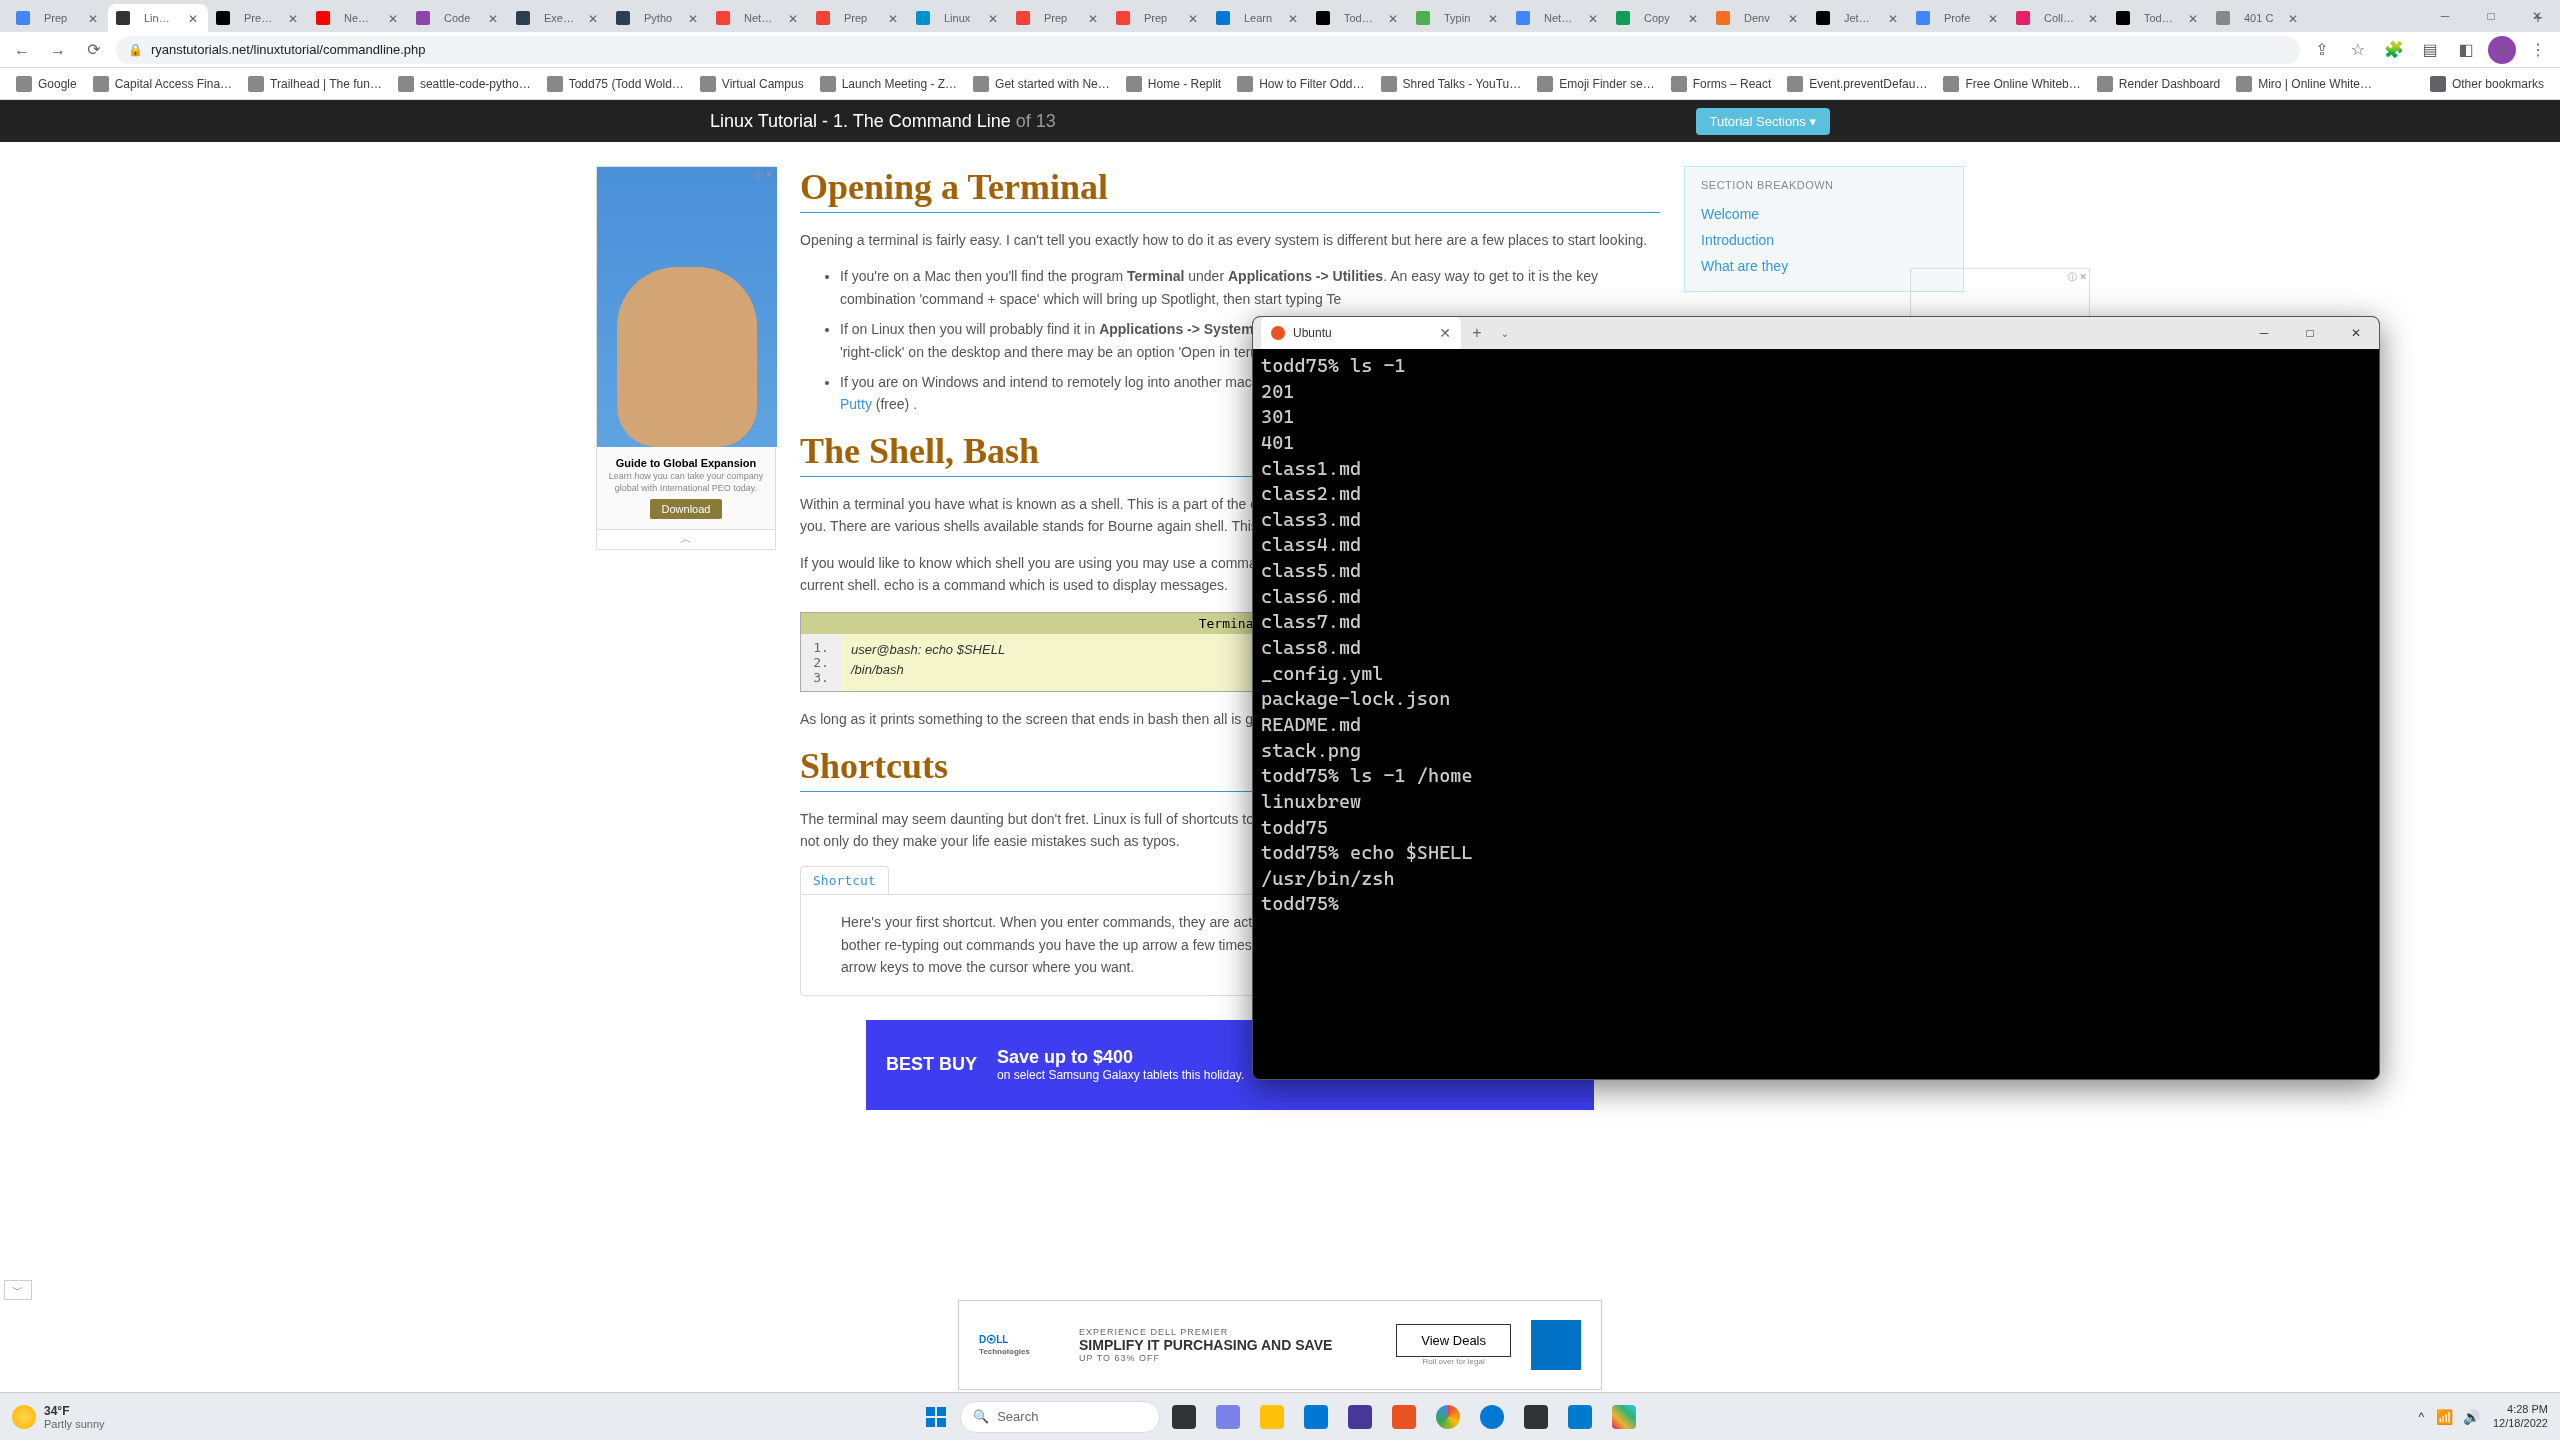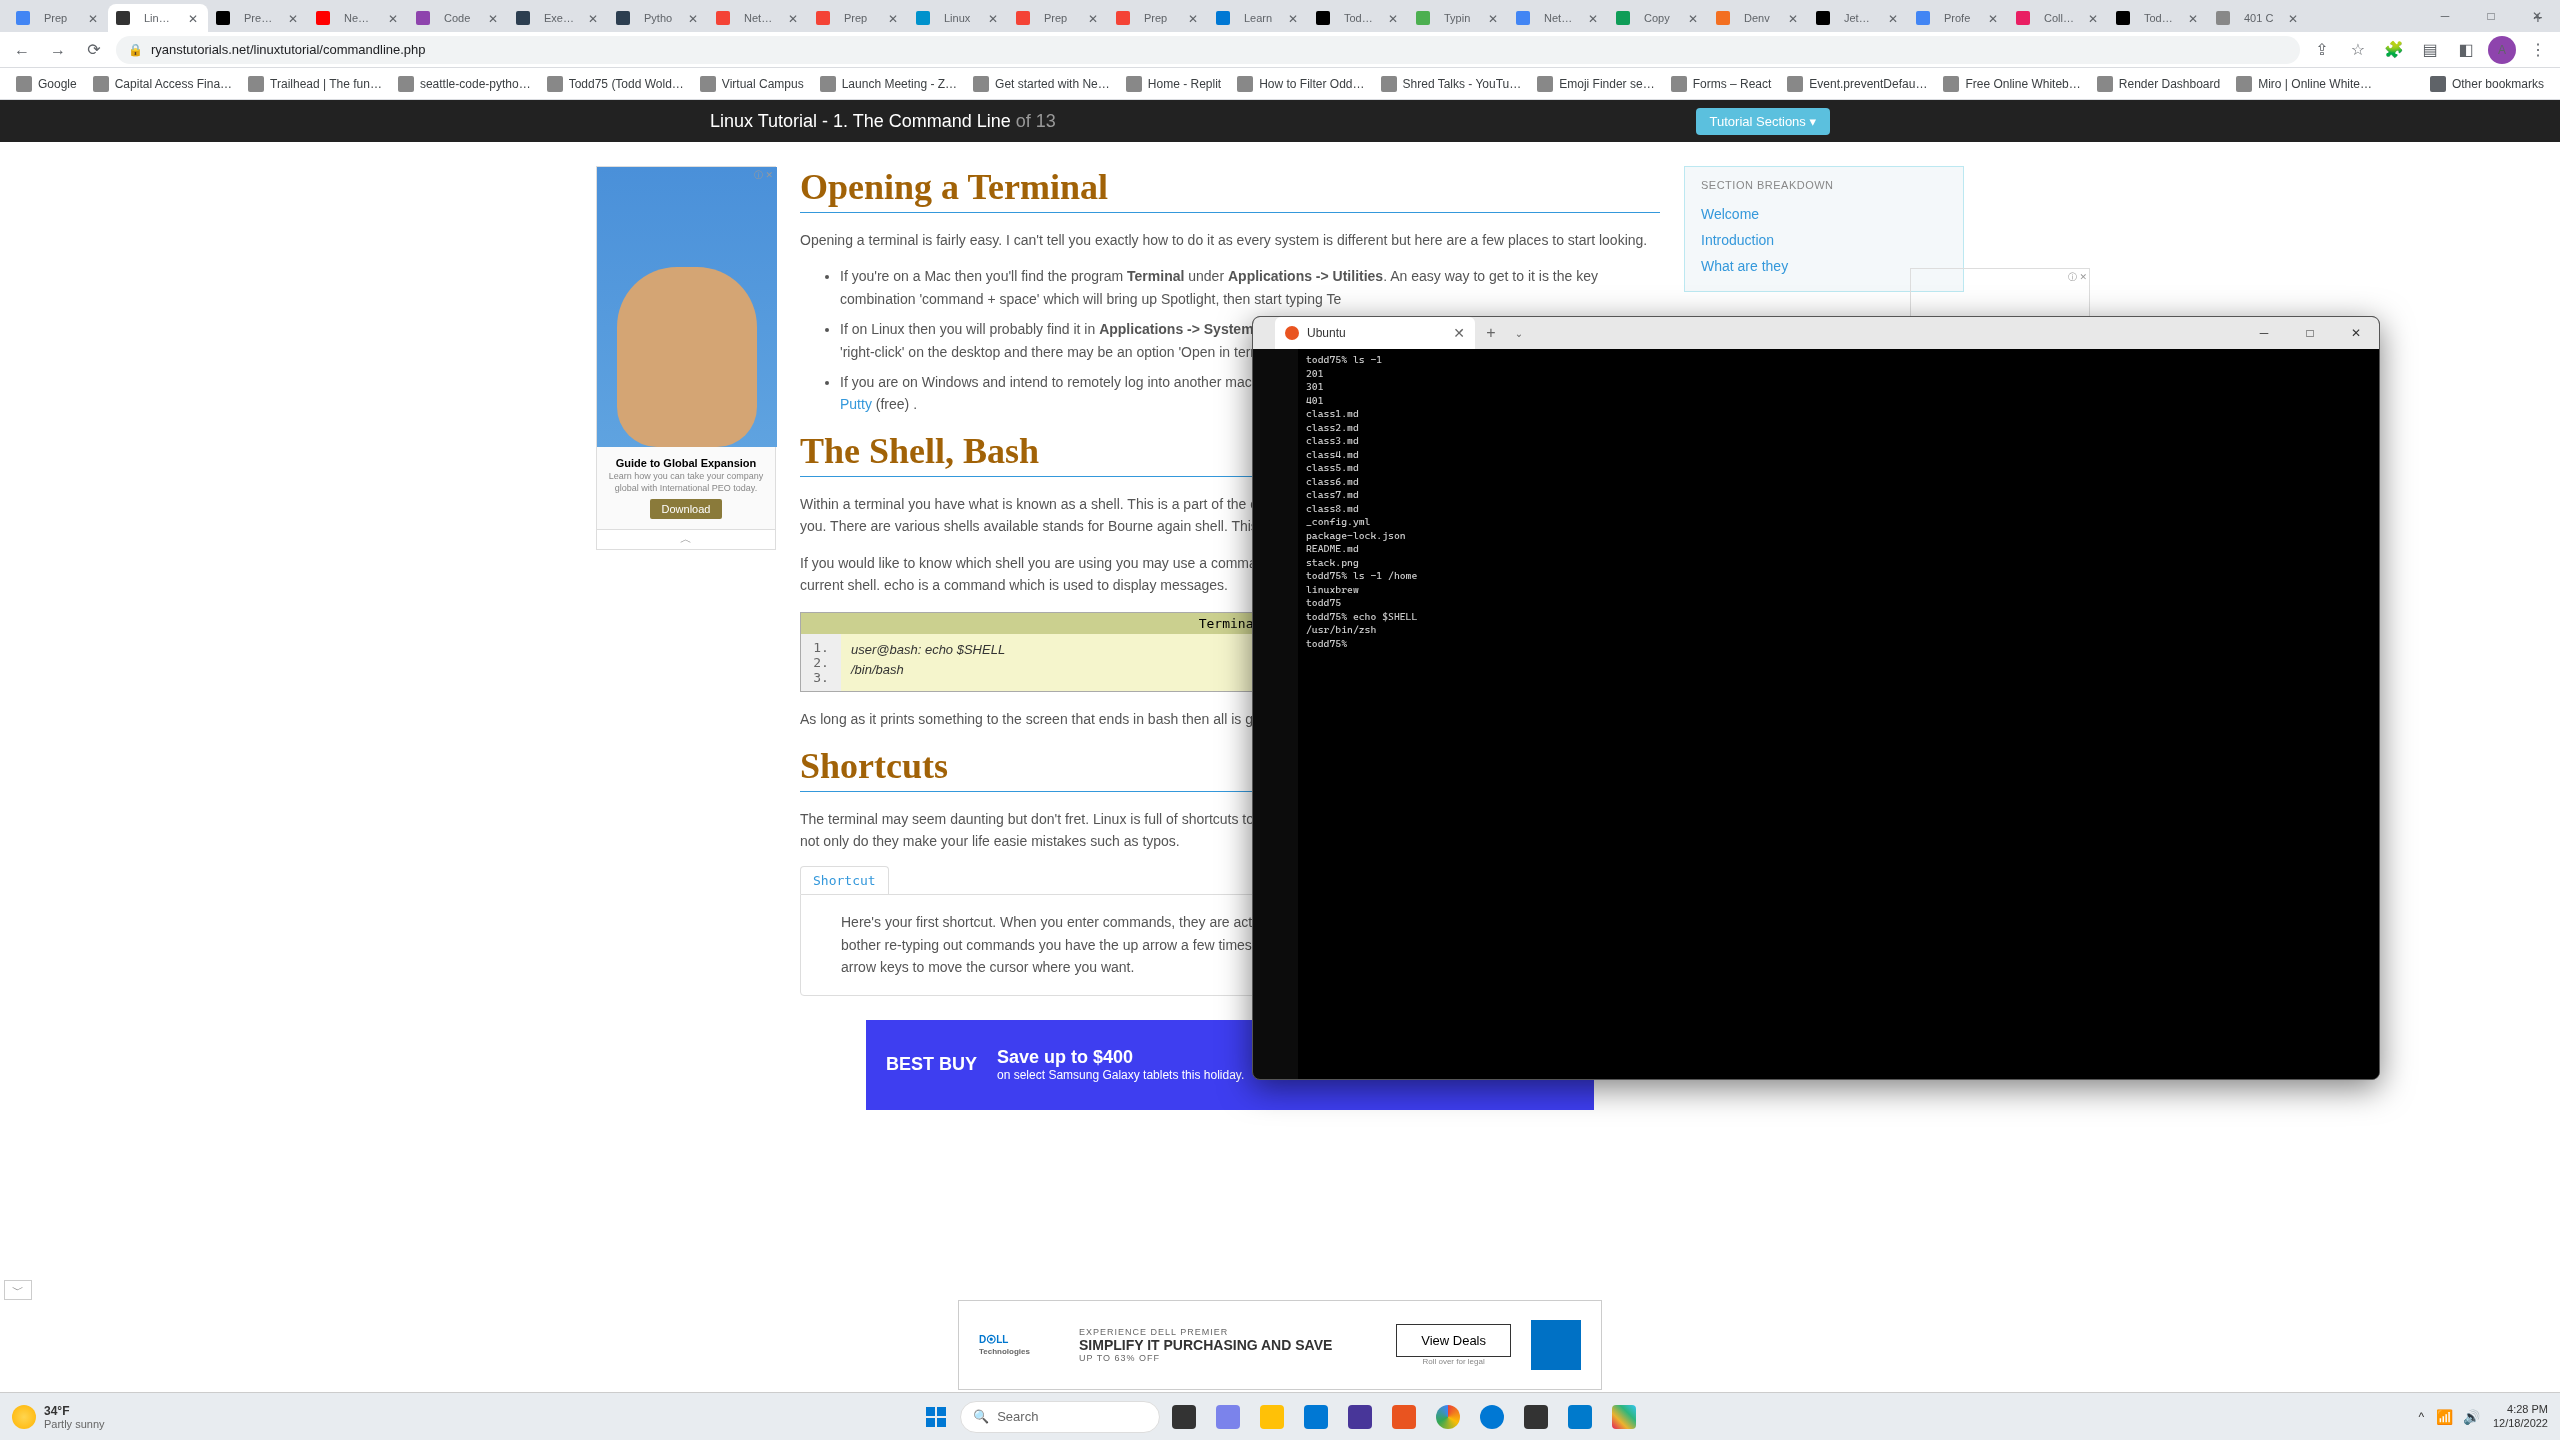--- a/index.html
+++ b/index.html
@@ -84,28 +84,28 @@
 .section-breakdown h4 { font-size: 11px; color: #888; letter-spacing: 0.5px; margin-bottom: 10px; font-weight: 400; }
 .section-breakdown a { display: block; color: #3498db; font-size: 14px; padding: 5px 0; text-decoration: none; }
 
 .right-ad { width: 180px; height: 150px; border: 1px solid #ddd; margin-left: 100px; margin-top: 0; position: relative; display: flex; align-items: center; justify-content: center; }
 .right-ad .adlabel { position: absolute; top: 2px; right: 2px; font-size: 9px; color: #999; }
 .offlease { font-style: italic; font-weight: 700; color: #8e44ad; font-size: 14px; }
 
 
 .wt-window { position: absolute; top: 316px; left: 1252px; width: 1128px; height: 764px; background: #0c0c0c; border: 1px solid #555; border-radius: 8px; box-shadow: 0 8px 32px rgba(0,0,0,0.5); z-index: 100; display: flex; flex-direction: column; overflow: hidden; }
 .wt-titlebar { height: 32px; background: #e8e8e8; display: flex; align-items: center; }
-.wt-tab { height: 32px; background: #fff; display: flex; align-items: center; padding: 0 10px; gap: 8px; font-size: 12px; color: #333; border-radius: 6px 6px 0 0; margin-left: 22px; min-width: 200px; }
+.wt-tab { height: 32px; background: #fff; display: flex; align-items: center; padding: 0 10px; gap: 8px; font-size: 12px; color: #333; border-radius: 6px 6px 0 0; margin-left: 8px; min-width: 200px; }
 .wt-tab .icon { width: 14px; height: 14px; background: #e95420; border-radius: 50%; }
 .wt-tab .close { margin-left: auto; font-size: 14px; color: #666; cursor: pointer; }
 .wt-newtab { width: 32px; display: flex; align-items: center; justify-content: center; font-size: 16px; color: #666; cursor: pointer; }
 .wt-dropdown { width: 24px; display: flex; align-items: center; justify-content: center; font-size: 10px; color: #666; cursor: pointer; }
 .wt-controls { margin-left: auto; display: flex; }
 .wt-controls span { width: 46px; height: 32px; display: flex; align-items: center; justify-content: center; font-size: 12px; color: #333; cursor: pointer; }
-.wt-body { flex: 1; background: #000; padding: 4px 8px; font-family: "Cascadia Mono", Consolas, monospace; font-size: 10px; color: #ccc; line-height: 1.35; white-space: pre; overflow: hidden; margin-left: 45px; }
+.wt-body { flex: 1; background: #000; padding: 4px 8px; font-family: "Cascadia Mono", Consolas, monospace; font-size: 19px; color: #ccc; line-height: 1.35; white-space: pre; overflow: hidden; }
 
 
 .taskbar { position: fixed; bottom: 0; left: 0; right: 0; height: 48px; background: #e8ecf0; display: flex; align-items: center; padding: 0 12px; z-index: 200; border-top: 1px solid #ccc; }
 .taskbar-left { display: flex; align-items: center; gap: 8px; font-size: 12px; color: #333; }
 .weather-icon { width: 24px; height: 24px; background: radial-gradient(#ffd54f, #ffb300); border-radius: 50%; }
 .taskbar-center { position: absolute; left: 50%; transform: translateX(-50%); display: flex; align-items: center; gap: 4px; }
 .start-btn { width: 40px; height: 40px; display: flex; align-items: center; justify-content: center; cursor: pointer; }
 .win-logo { width: 20px; height: 20px; display: grid; grid-template-columns: 1fr 1fr; grid-template-rows: 1fr 1fr; gap: 2px; }
 .win-logo span { background: #0078d4; }
 .search-box { width: 200px; height: 32px; background: #fff; border-radius: 16px; display: flex; align-items: center; padding: 0 12px; gap: 8px; font-size: 13px; color: #666; border: 1px solid #ddd; }

